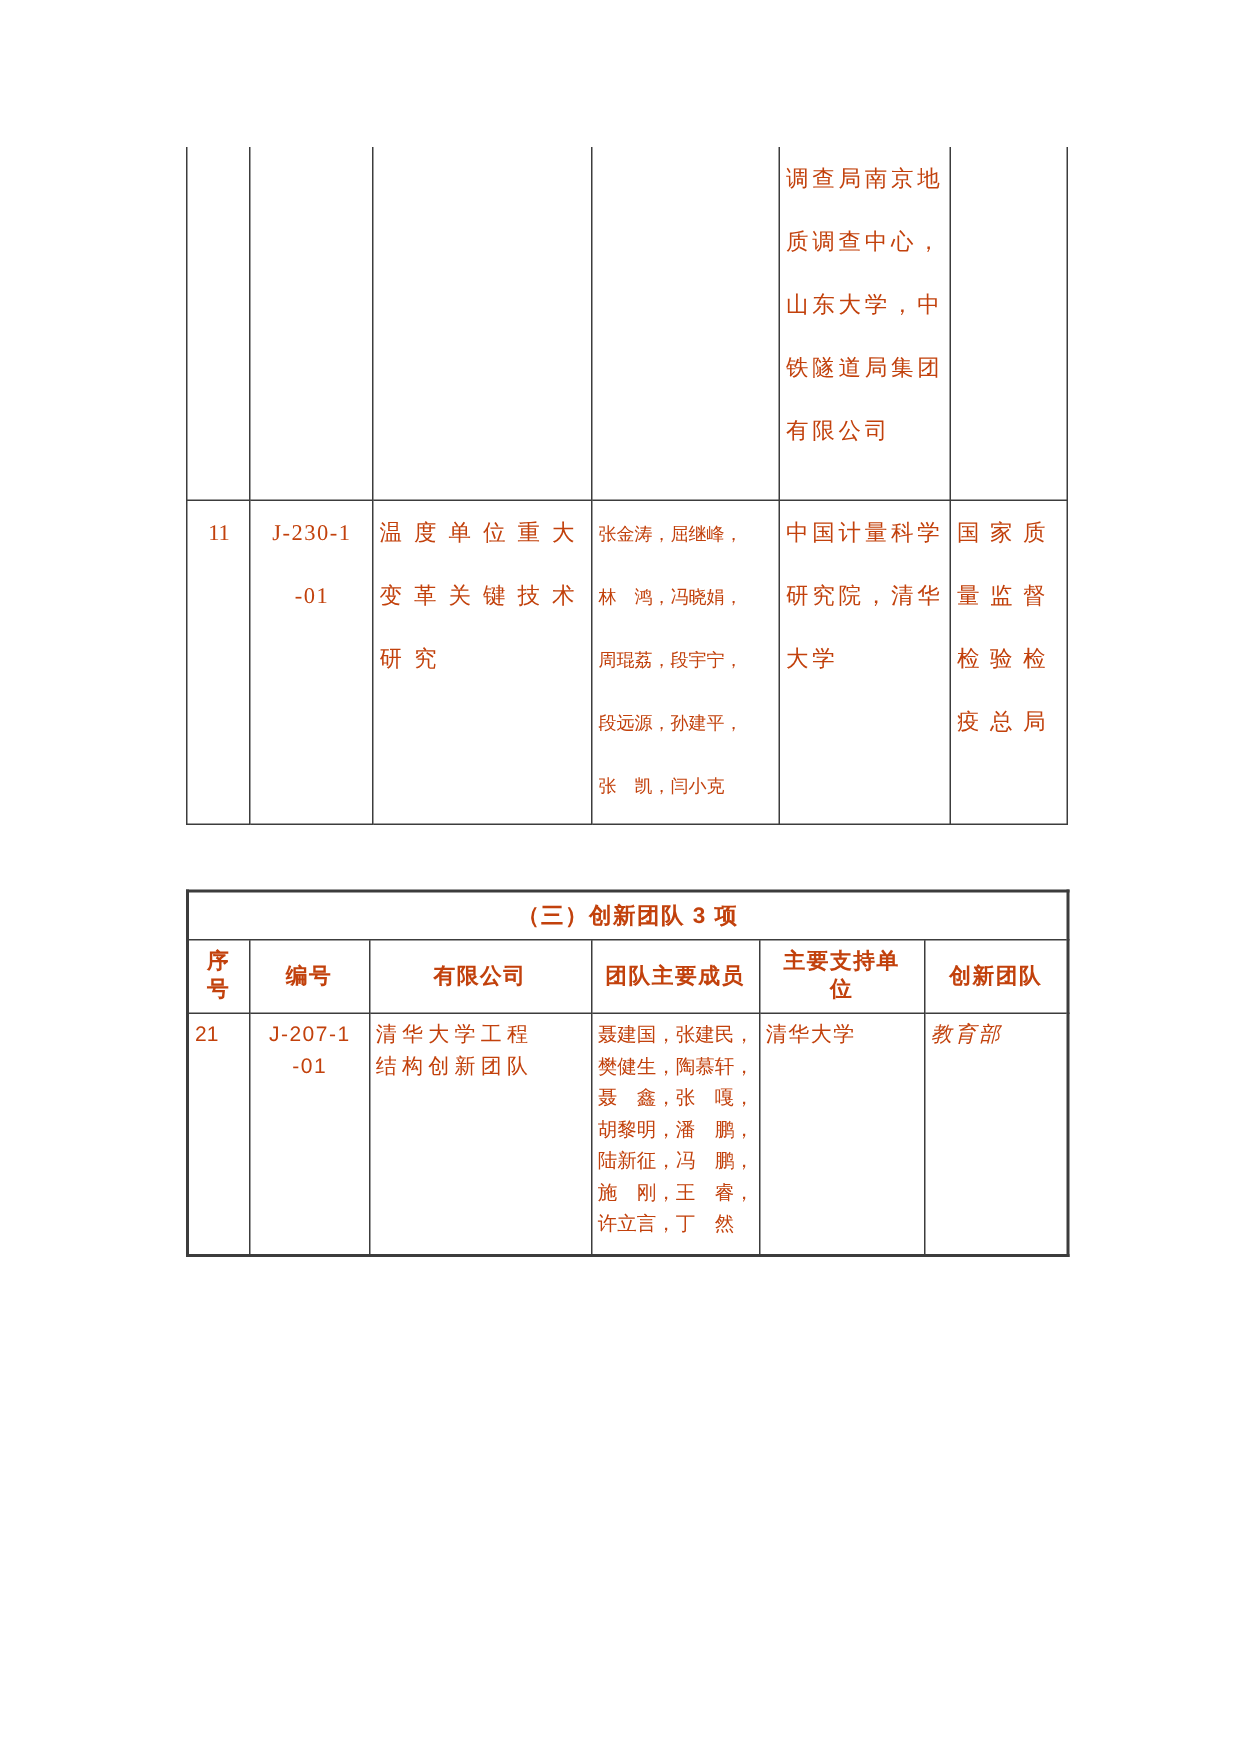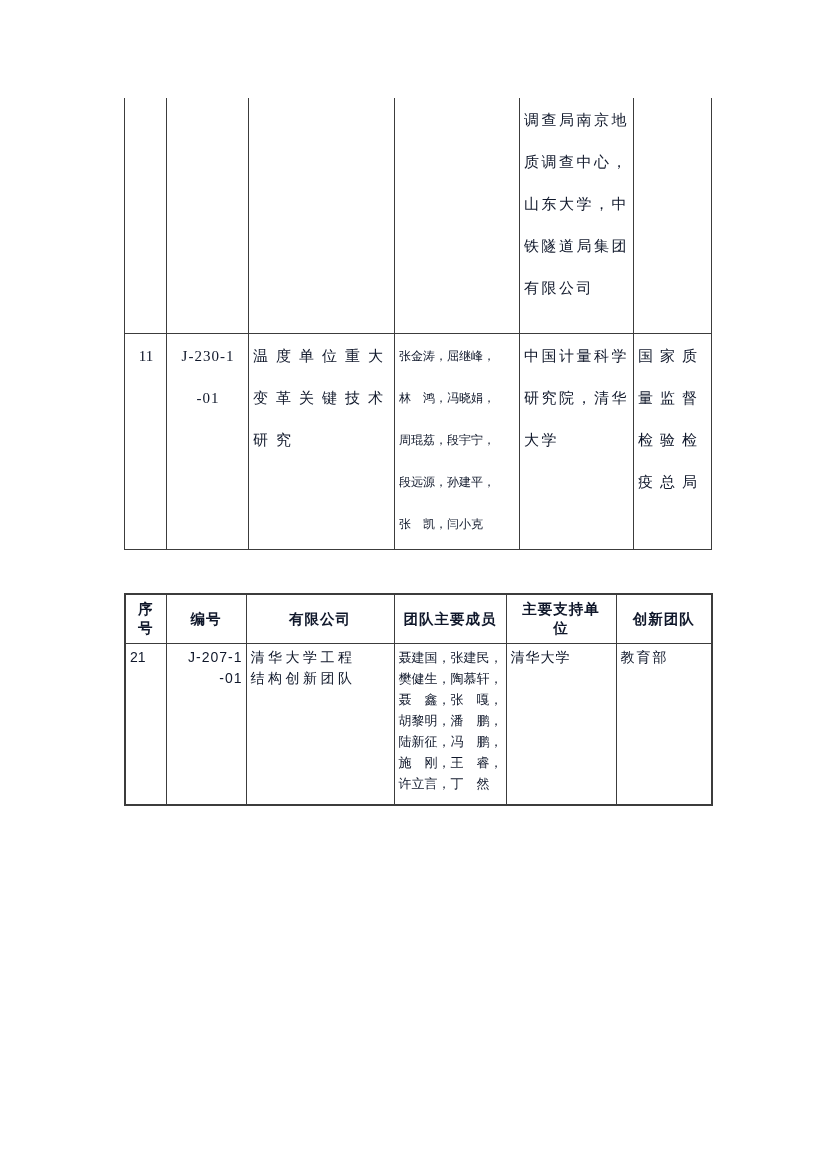--- a/index.html
+++ b/index.html
@@ -1,21 +1,21 @@
 <!DOCTYPE html>
 <html><head>
 <meta charset="utf-8">
 <style>
   html,body{margin:0;padding:0;background:#ffffff;}
   .page{
     position:relative;
     width:827px;height:1169px;
     background:#ffffff;
     overflow:hidden;
-    color:#0f172a;
+    color:#c2410c;
   }
   
   table{border-collapse:collapse;table-layout:fixed;}
   .t1{
     position:absolute;left:124px;top:98px;width:588px;
     font-family:"Liberation Serif","DejaVu Serif",serif;
     font-size:15px;
   }
   .t1 td{
     border:1px solid #3c3c3c;
@@ -53,25 +53,25 @@
     height:31px;text-align:center;vertical-align:middle;
     font-weight:bold;font-size:15px;letter-spacing:1px;line-height:18px;padding:0;
   }
   .t2 .r-head th{
     height:48px;text-align:center;vertical-align:middle;
     font-weight:bold;font-size:14.5px;letter-spacing:1px;line-height:19px;padding:0 2px;
   }
   .t2 .r21 td{height:157px;}
   .t2 .r22 td{height:174px;}
   .c2-no{padding-left:0;}
-  .c2-code{text-align:right;letter-spacing:1px;padding-left:0;}
+  .c2-code{text-align:center;letter-spacing:1px;padding-left:0;}
   .c2-tname{letter-spacing:3.5px;}
   .c2-members{font-size:13px;letter-spacing:0;}
   .c2-support{letter-spacing:1px;}
-  .c2-nom{letter-spacing:2px;}
+  .c2-nom{letter-spacing:2px;font-style:italic;}
   .c2-nom.spread{letter-spacing:5px;}
 </style>
 </head>
 <body>
 
 <div class="page">
 
   <table class="t1">
     <colgroup>
       <col style="width:42px">
@@ -120,20 +120,23 @@
   <table class="t2">
     <colgroup>
       <col style="width:41px">
         <col style="width:80px">
         <col style="width:148px">
       <col style="width:112px">
         <col style="width:110px">
         <col style="width:96px">
     </colgroup>
     <tbody>
+        <tr class="r-title">
+      <td colspan="6">（三）创新团队 3 项</td>
+    </tr>
     <tr class="r-head">
       <th>序
 号</th>
       <th>编号</th>
       <th>有限公司</th>
       <th>团队主要成员</th>
       <th>主要支持单
 位</th>
       <th>创新团队</th>
     </tr>

